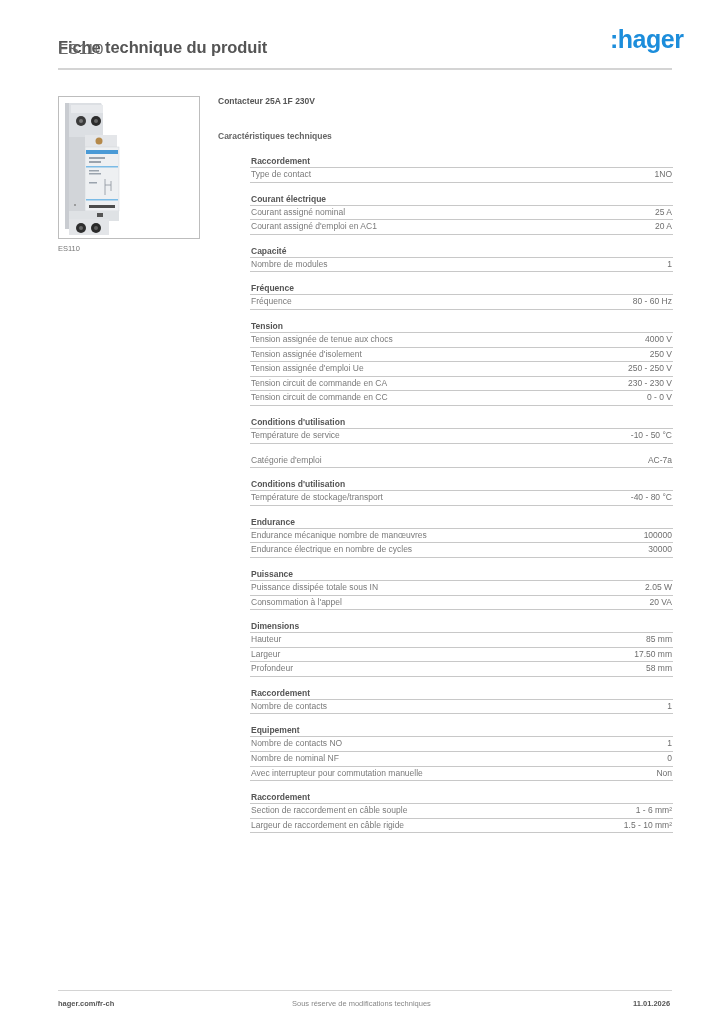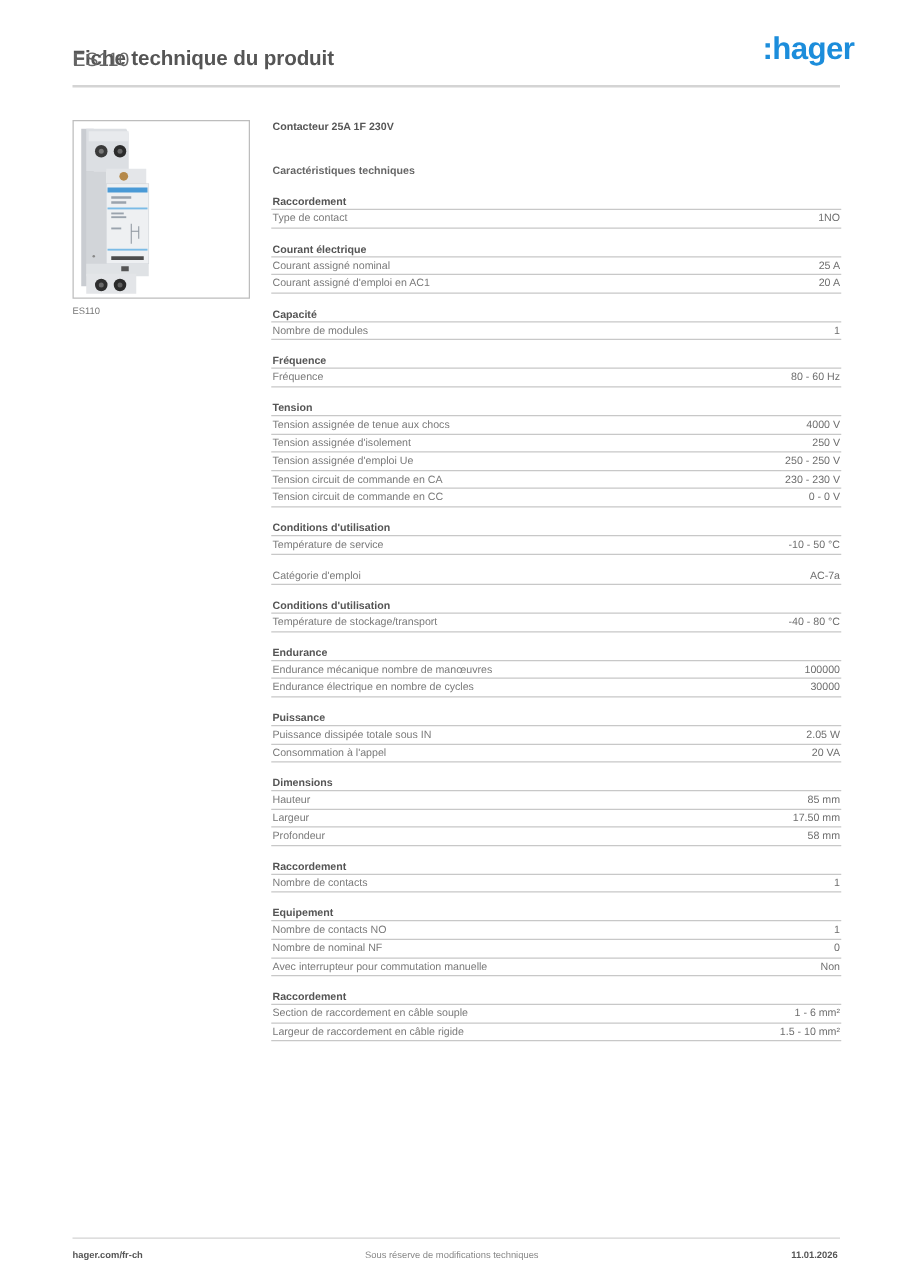--- a/index.html
+++ b/index.html
@@ -35,21 +35,21 @@
   }
   .product-name {
     position: absolute; left: 218px; top: 96px; font-size: 8.5px; font-weight: bold; color: #555;
   }
   .spec-heading {
     position: absolute; left: 218px; top: 131px; font-size: 8.5px; font-weight: bold; color: #666;
   }
   .specs {
     position: absolute; left: 217px; top: 155px; width: 456px;
   }
-  .group { margin-bottom: 10px; }
+  .group { margin-bottom: 10px; margin-left: 33px; }
   .group-title {
     font-size: 8.5px; font-weight: bold; color: #555; height: 12px; line-height: 12px;
     border-bottom: 1px solid #c8c8c8; padding-left: 1px;
   }
   .row {
     display: flex; justify-content: space-between; align-items: center;
     height: 13.6px; line-height: 13.6px; font-size: 8.5px; color: #7a7a7a;
     border-bottom: 1px solid #c8c8c8; padding: 0 1px;
   }
   .row .label { white-space: nowrap; }

